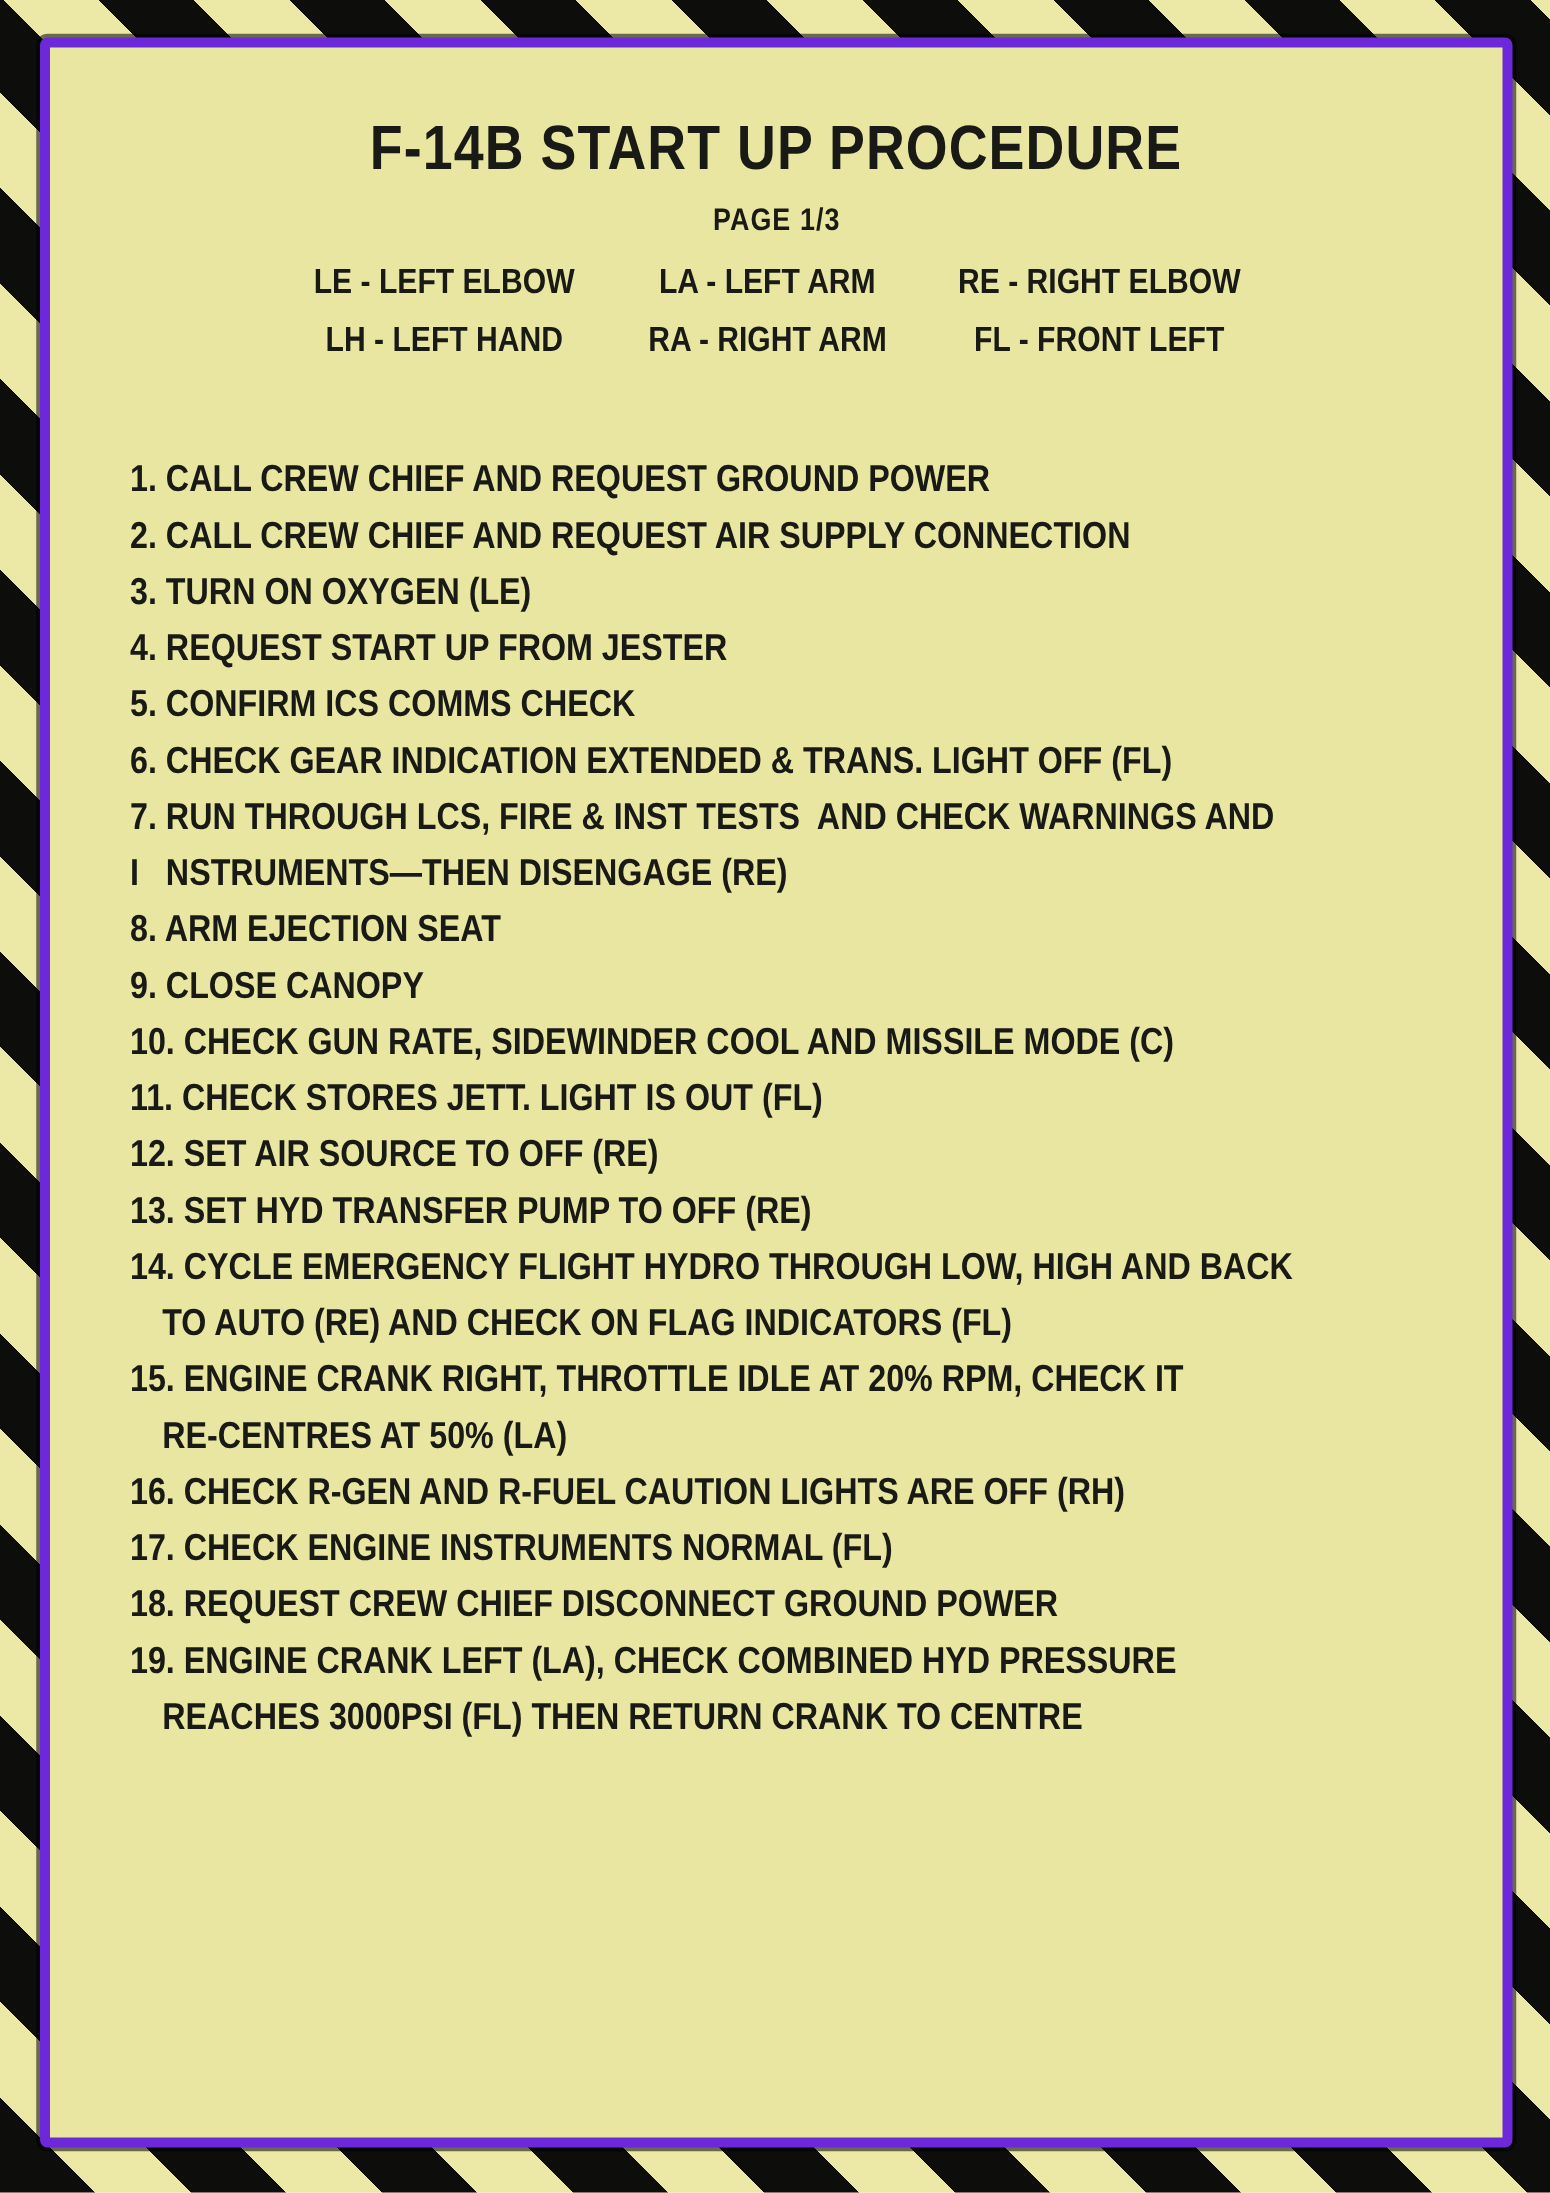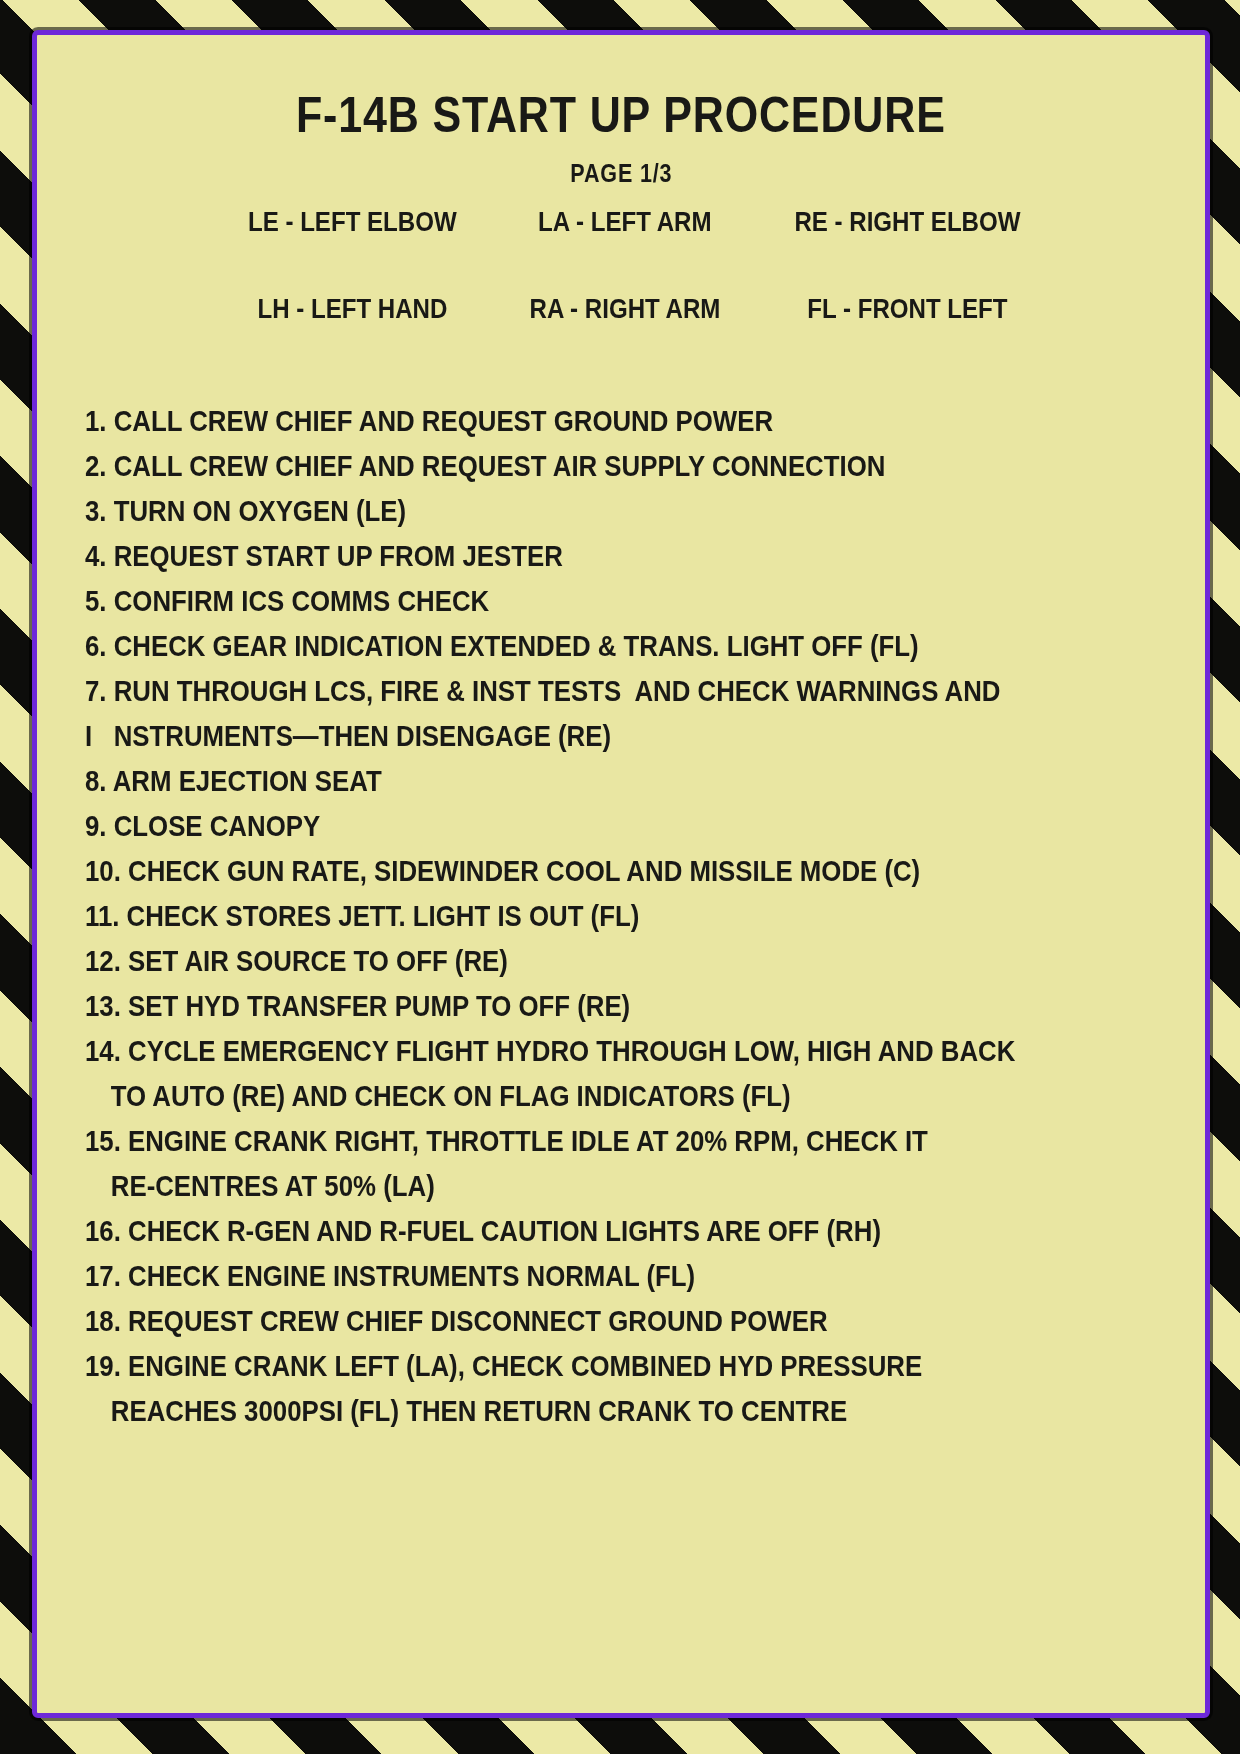--- a/index.html
+++ b/index.html
@@ -3,37 +3,37 @@
 <meta charset="utf-8">
 <style>
   html,body{margin:0;padding:0;}
   body{
     width:1240px;height:1754px;position:relative;overflow:hidden;
     background:repeating-linear-gradient(45deg,#0d0d0b 0 54px,#ece9a6 54px 108px);
     font-family:"Liberation Sans",sans-serif;font-weight:bold;color:#191916;
   }
   .panel{
     position:absolute;left:32px;top:30px;right:30px;bottom:36px;
-    background:#e9e6a2;border:5px solid #6d28d9;border-radius:6px;
+    background:#e9e6a2;border:8px solid #6d28d9;border-radius:6px;
     box-shadow:0 0 0 3px rgba(0,0,0,.55);
   }
   .center{display:flex;justify-content:center;}
   .condense{transform:scaleX(.86);transform-origin:50% 50%;white-space:pre;}
   .condense-l{transform:scaleX(.86);transform-origin:0 50%;white-space:pre;}
   .title{margin-top:52px;font-size:50px;letter-spacing:1px;line-height:56px;}
   .page-label{margin-top:16px;font-size:25px;letter-spacing:1px;}
   .key-title{margin-top:16px;font-size:31px;letter-spacing:1px;}
   .key-grid{
     width:780px;margin:10px auto 4px auto;display:grid;
-    grid-template-columns:1fr 1fr 1fr;row-gap:0;column-gap:10px;gap:40px;
+    grid-template-columns:1fr 1fr 1fr;row-gap:0;column-gap:10px;
   }
   .key-cell{
     font-size:28px;line-height:47px;text-align:center;
   }
-  .list{margin-top:66px;padding-left:48px;}
+  .list{margin-top:66px;padding-left:64px;}
   .line{font-size:30px;line-height:45px;letter-spacing:0;}
   .cont{padding-left:30px;}
 </style>
 </head>
 <body>
 
 <div class="panel">
 
   <div class="center">
     <div class="title condense">F-14B START UP PROCEDURE</div>

